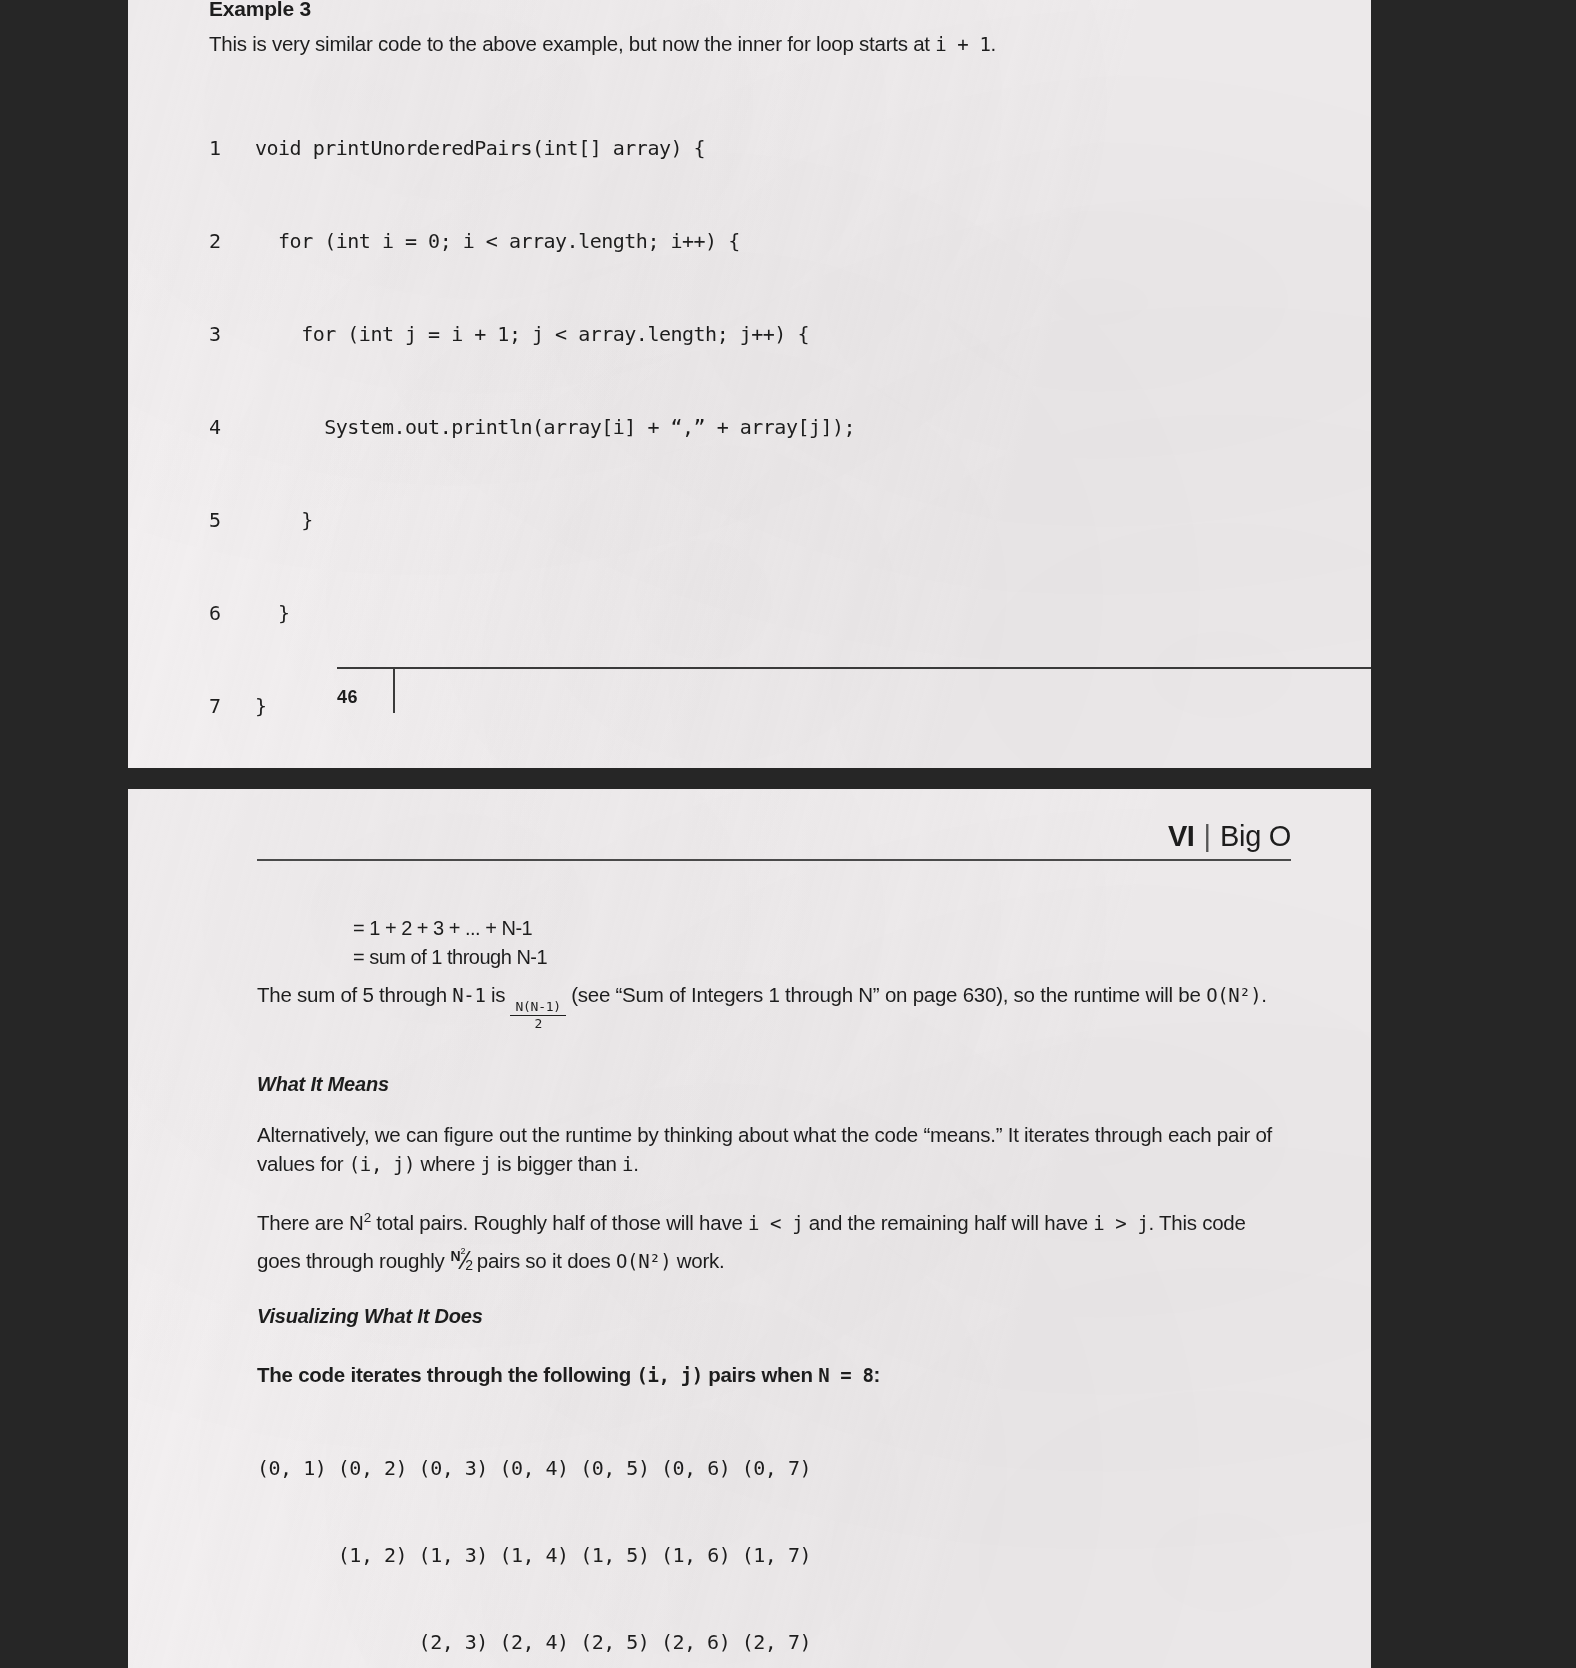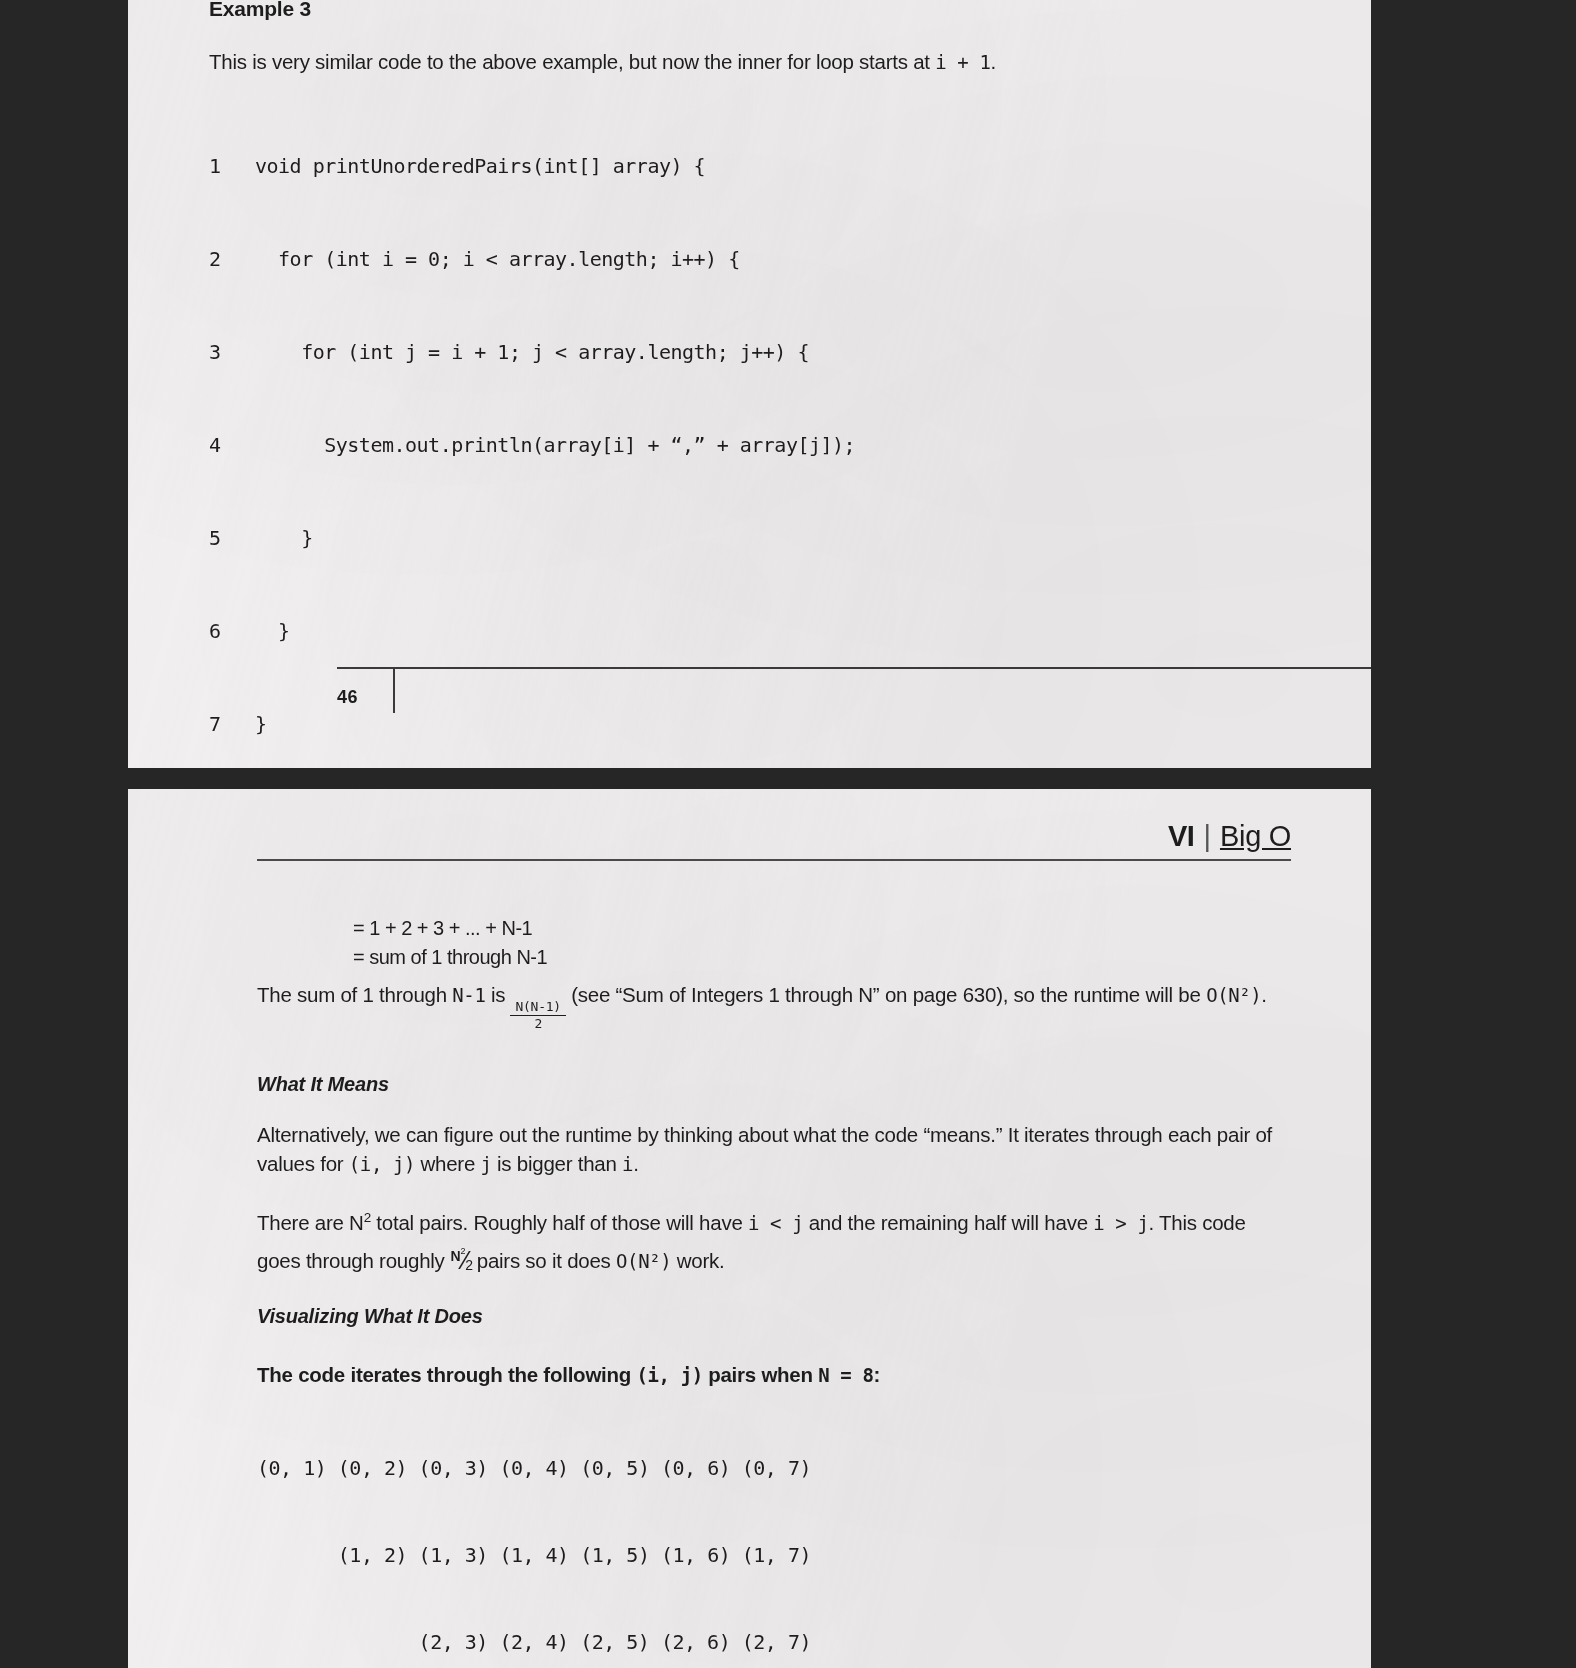--- a/index.html
+++ b/index.html
@@ -152,21 +152,21 @@
     align-items: baseline;
     font-size: 29px;
     color: #1d1d1d;
   }
   .chap-num { font-weight: bold; letter-spacing: -0.5px; }
   .chap-pipe {
     margin: 0 9px;
     color: #555;
     font-weight: 300;
   }
-  .chap-name { letter-spacing: -0.3px; text-decoration: underline; }
+  .chap-name { letter-spacing: -0.3px; }
   .chap-rule {
     margin: 6px 0 0 0;
     height: 0;
     border-top: 2px solid #4a4a4a;
     width: 100%;
   }
 
   
   .eq-block {
     margin-top: 53px;
@@ -224,21 +224,21 @@
   sup { font-size: 0.66em; }
 </style>
 </head>
 <body>
 
 <div class="page page-one">
   <div class="content">
 
     <h2 class="h-example">Example 3</h2>
 
-    <p class="para" style="margin-top:26px;"><span>This is very similar code to the above example, but now the inner for loop starts at </span><span class="mono">i + 1</span><span>.</span></p>
+    <p class="para" style="margin-top:8px;"><span>This is very similar code to the above example, but now the inner for loop starts at </span><span class="mono">i + 1</span><span>.</span></p>
 
     <div class="code-block">
       <div class="code-line"><span class="code-num">1</span><span class="code-text">void printUnorderedPairs(int[] array) {</span></div>
       <div class="code-line"><span class="code-num">2</span><span class="code-text">  for (int i = 0; i &lt; array.length; i++) {</span></div>
       <div class="code-line"><span class="code-num">3</span><span class="code-text">    for (int j = i + 1; j &lt; array.length; j++) {</span></div>
       <div class="code-line"><span class="code-num">4</span><span class="code-text">      System.out.println(array[i] + “,” + array[j]);</span></div>
       <div class="code-line"><span class="code-num">5</span><span class="code-text">    }</span></div>
       <div class="code-line"><span class="code-num">6</span><span class="code-text">  }</span></div>
       <div class="code-line"><span class="code-num">7</span><span class="code-text">}</span></div>
     </div>
@@ -262,21 +262,21 @@
         <span class="chap-num">VI</span>
         <span class="chap-pipe">|</span>
         <span class="chap-name">Big O</span>
       </div>
       <div class="chap-rule"></div>
     </div>
 
     <div class="eq-block">= 1 + 2 + 3 + ... + N-1</div>
     <div class="eq-block" style="margin-top:0;">= sum of 1 through N-1</div>
 
-    <p class="para" style="margin-top:8px;"><span>The sum of 1 through </span><span class="mono">N-1</span><span> is</span><span class="frac">
+    <p class="para" style="margin-top:8px;"><span>The sum of 5 through </span><span class="mono">N-1</span><span> is</span><span class="frac">
           <span class="num">N(N-1)</span>
           <span class="bar"></span>
           <span class="den">2</span>
         </span><span>(see “Sum of Integers 1 through N” on page 630), so the runtime will be </span><span class="mono">O(N²)</span><span>.</span></p>
 
     <h3 class="h-sub" style="margin-top:42px;">What It Means</h3>
 
     <p class="para" style="margin-top:24px;"><span>Alternatively, we can figure out the runtime by thinking about what the code “means.” It iterates through each pair of values for </span><span class="mono">(i, j)</span><span> where </span><span class="mono">j</span><span> is bigger than </span><span class="mono">i</span><span>.</span></p>
 
     <p class="para" style="margin-top:24px;"><span>There are N</span><sup>2</sup><span> total pairs. Roughly half of those will have </span><span class="mono">i &lt; j</span><span> and the remaining half will have </span><span class="mono">i &gt; j</span><span>. This code goes through roughly</span><span class="sfrac"><span class="sn">N</span><sup style="font-size:9px;vertical-align:1.6em;">2</sup><span class="ss">⁄</span><span class="sd">2</span></span><span>pairs so it does </span><span class="mono">O(N²)</span><span> work.</span></p>

